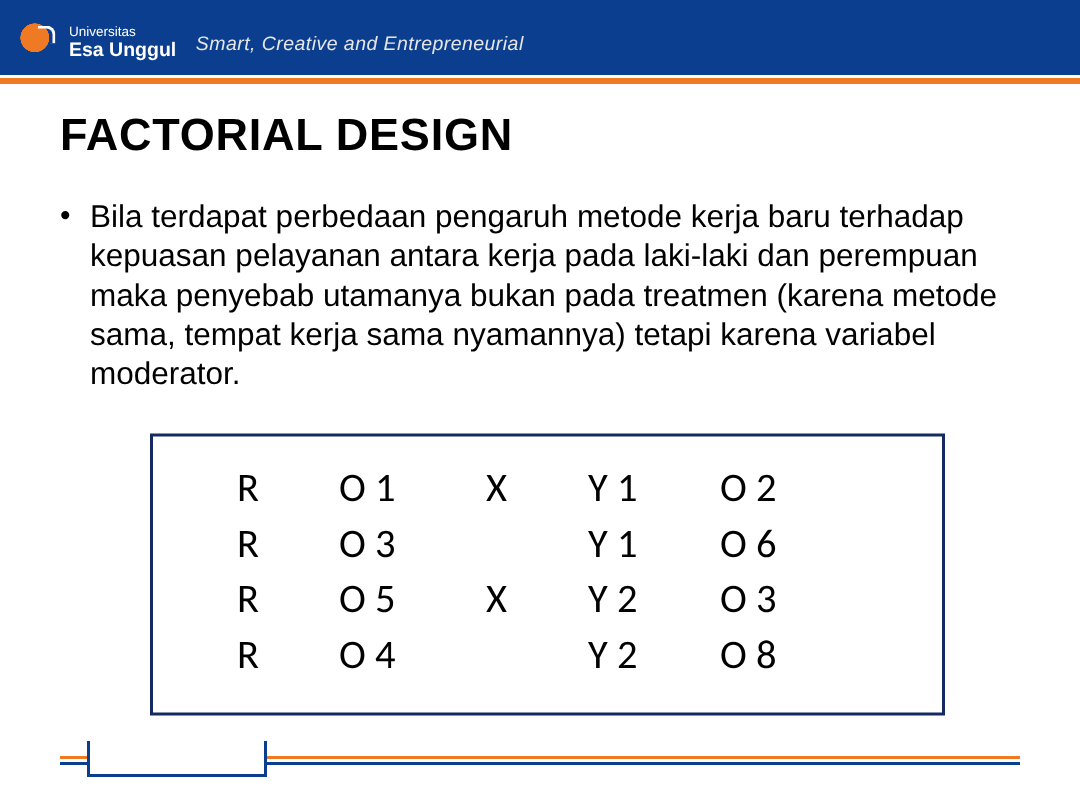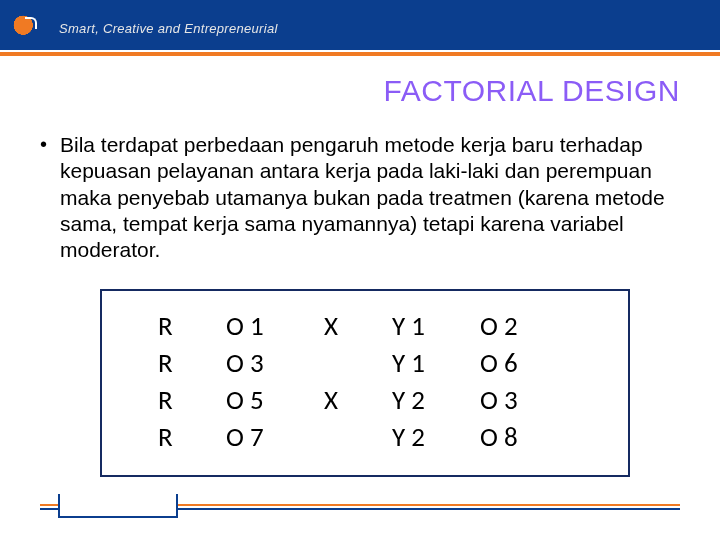--- a/index.html
+++ b/index.html
@@ -43,25 +43,25 @@
   }
   .logo-text small { font-weight: normal; font-size: 9px; display:block; }
   .tagline {
     color: #e6e6e6; font-size: 13px; font-style: italic;
     margin-left: 13px; letter-spacing: .3px;
   }
   .content {
     padding: 18px 40px 0 40px;
   }
   h1.title {
-    text-align: right;
+    text-align: left;
     font-size: 30px;
-    font-weight: 400;
+    font-weight: 700;
     font-family: Arial, sans-serif;
-    color: #8b5cf6;
+    color: #000000;
     margin-bottom: 24px;
     letter-spacing: .5px;
   }
   .bullet-row { display: flex; }
   .bullet-dot {
     width: 20px; flex: 0 0 20px; text-align: left; font-size: 20px; line-height: 24px;
   }
   .body-text {
     font-size: 21px; line-height: 1.25; color: #000;
   }
@@ -92,20 +92,24 @@
     position:absolute; left:58px; bottom:22px; width:120px; height:24px;
     border:2px solid #0b3e8e; border-top:none; background:#fff;
   }
 </style>
 </head>
 <body>
 
 <div class="header">
   <div class="logo-box">
     <div class="logo-mark"></div>
+    <div class="logo-text">
+      <small>Universitas</small>
+      <span>Esa Unggul</span>
+    </div>
   </div>
   <div class="tagline">Smart, Creative and Entrepreneurial</div>
   <div class="header-line-white"></div>
   <div class="header-line-orange"></div>
 </div>
 
 <div class="content">
   <h1 class="title">FACTORIAL DESIGN</h1>
 
   <div class="bullet-row">
@@ -127,21 +131,21 @@
       <span>Y 1</span>
       <span>O 6</span>
 
       <span>R</span>
       <span>O 5</span>
       <span>X</span>
       <span>Y 2</span>
       <span>O 3</span>
 
       <span>R</span>
-      <span>O 7</span>
+      <span>O 4</span>
       <span></span>
       <span>Y 2</span>
       <span>O 8</span>
     </div>
   </div>
 </div>
 
 <div class="footer-rule"></div>
 <div class="footer-notch"></div>
 

